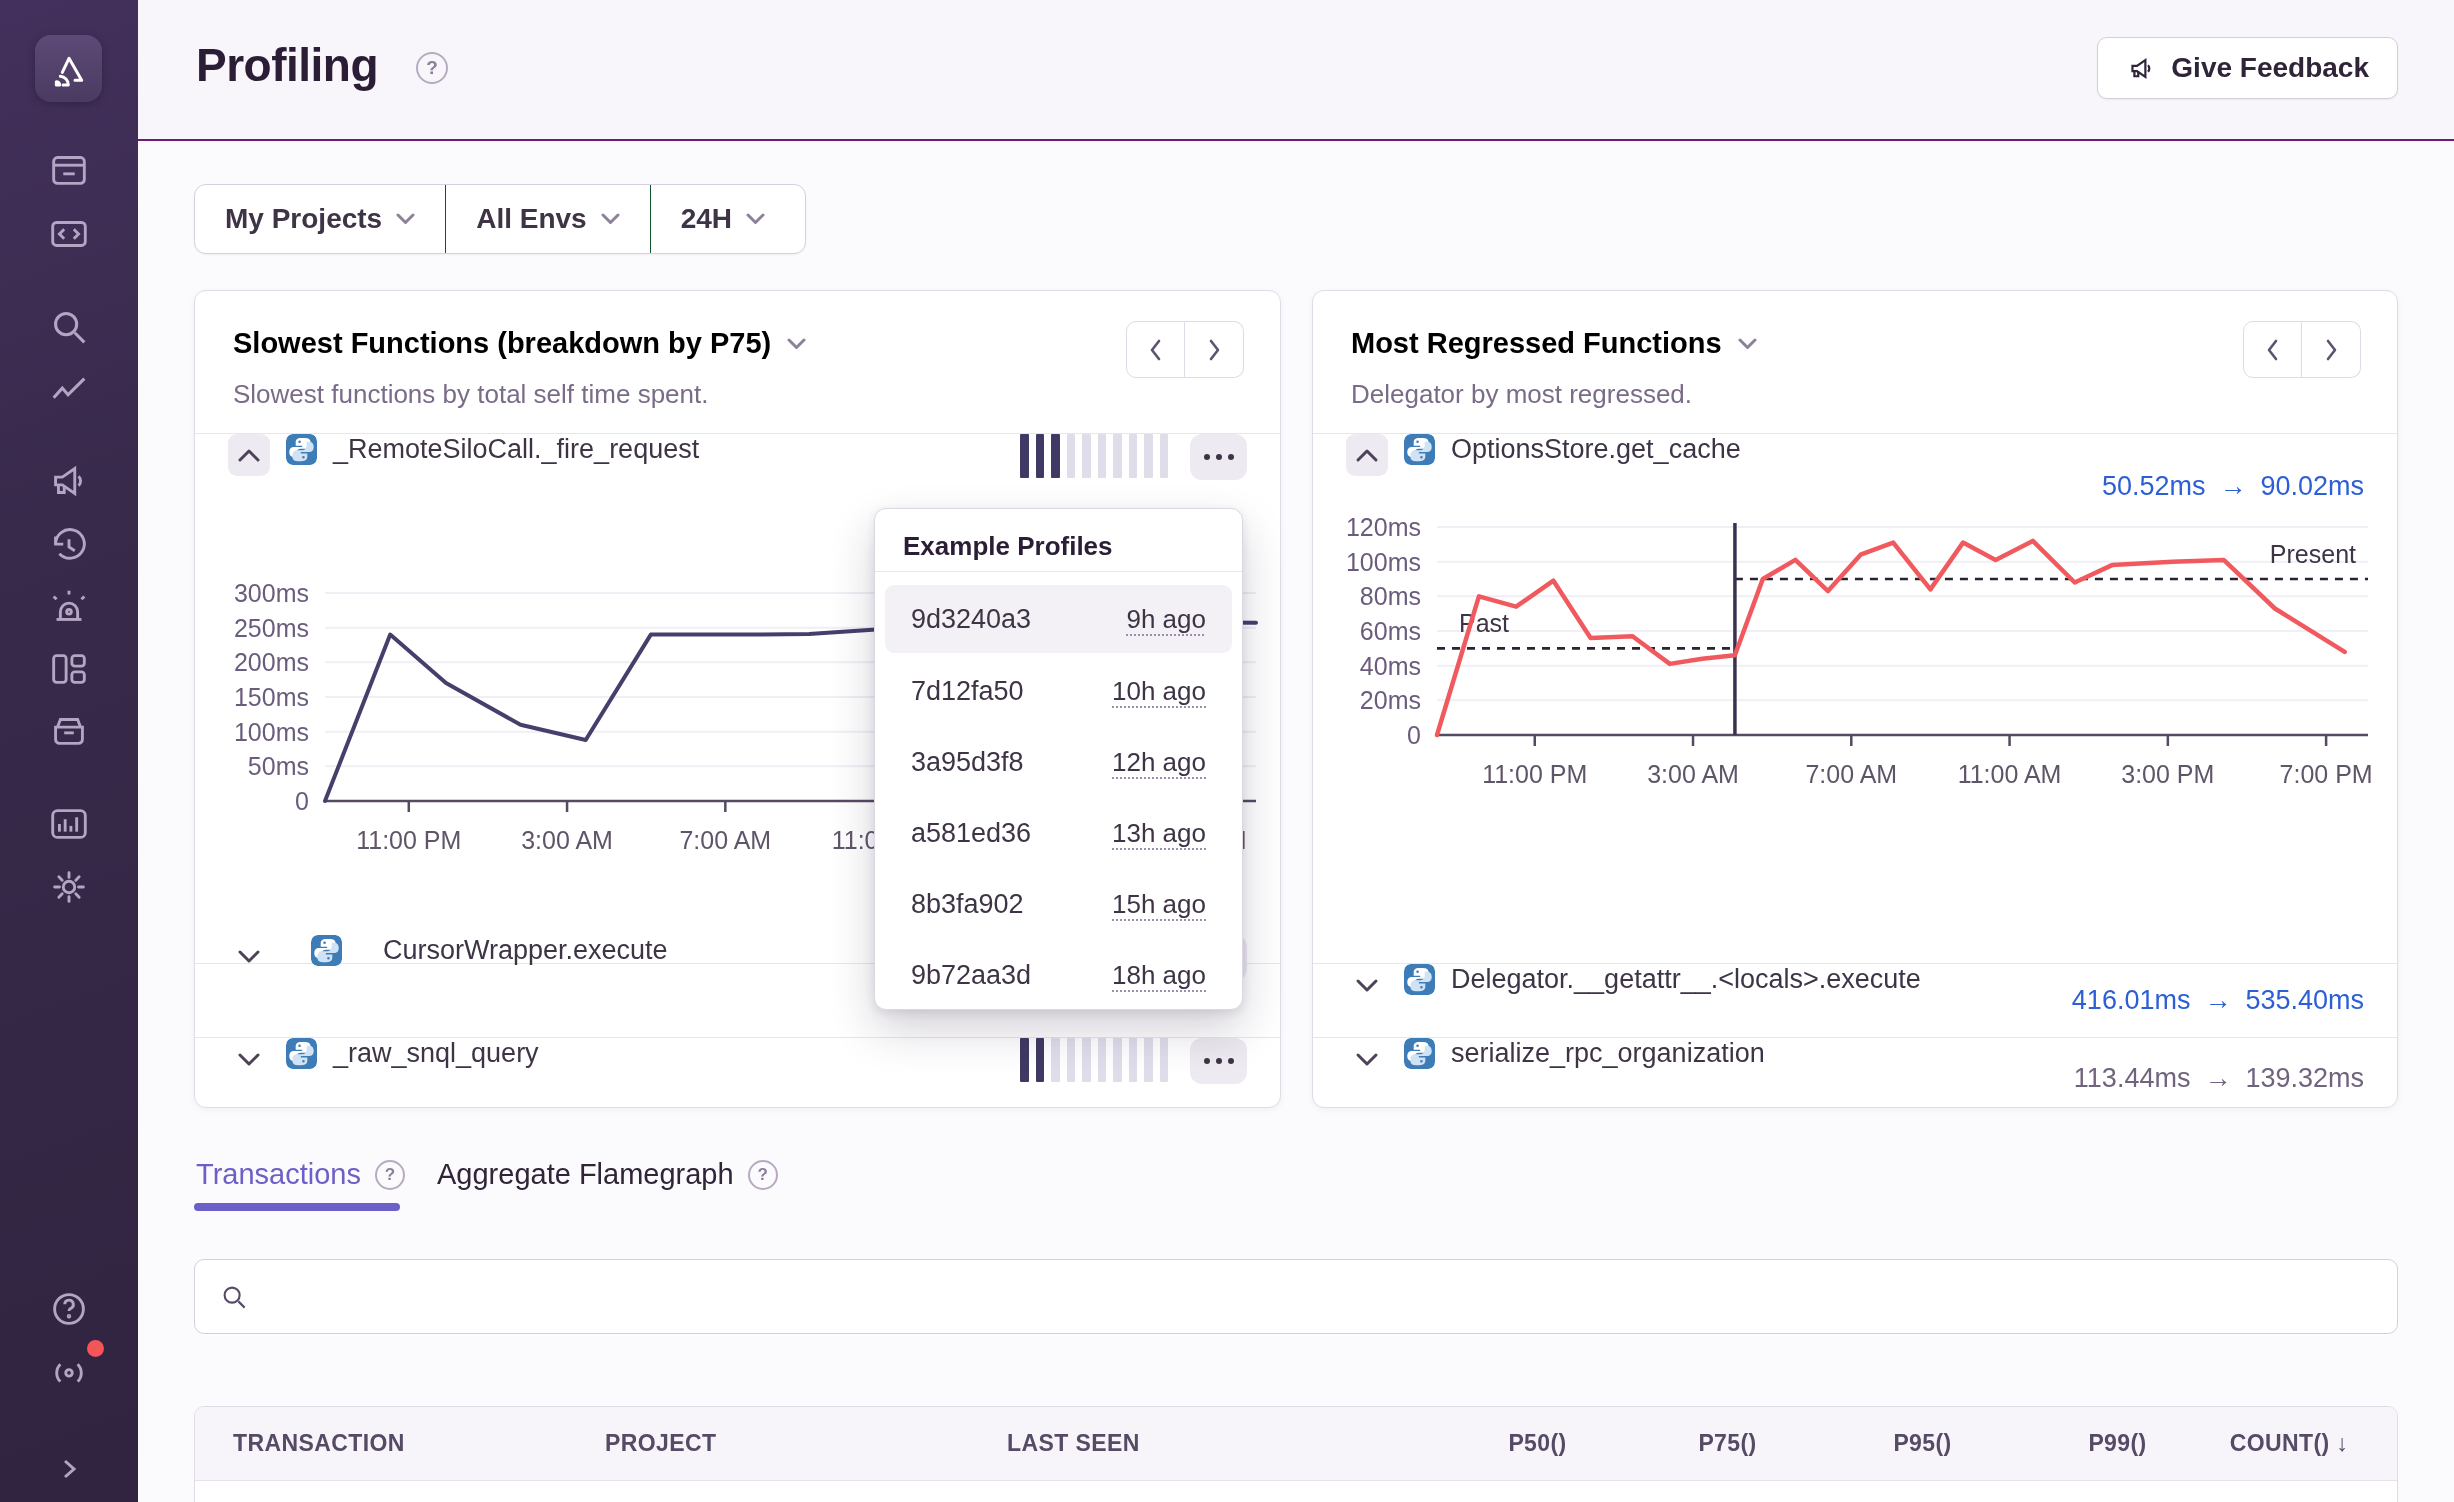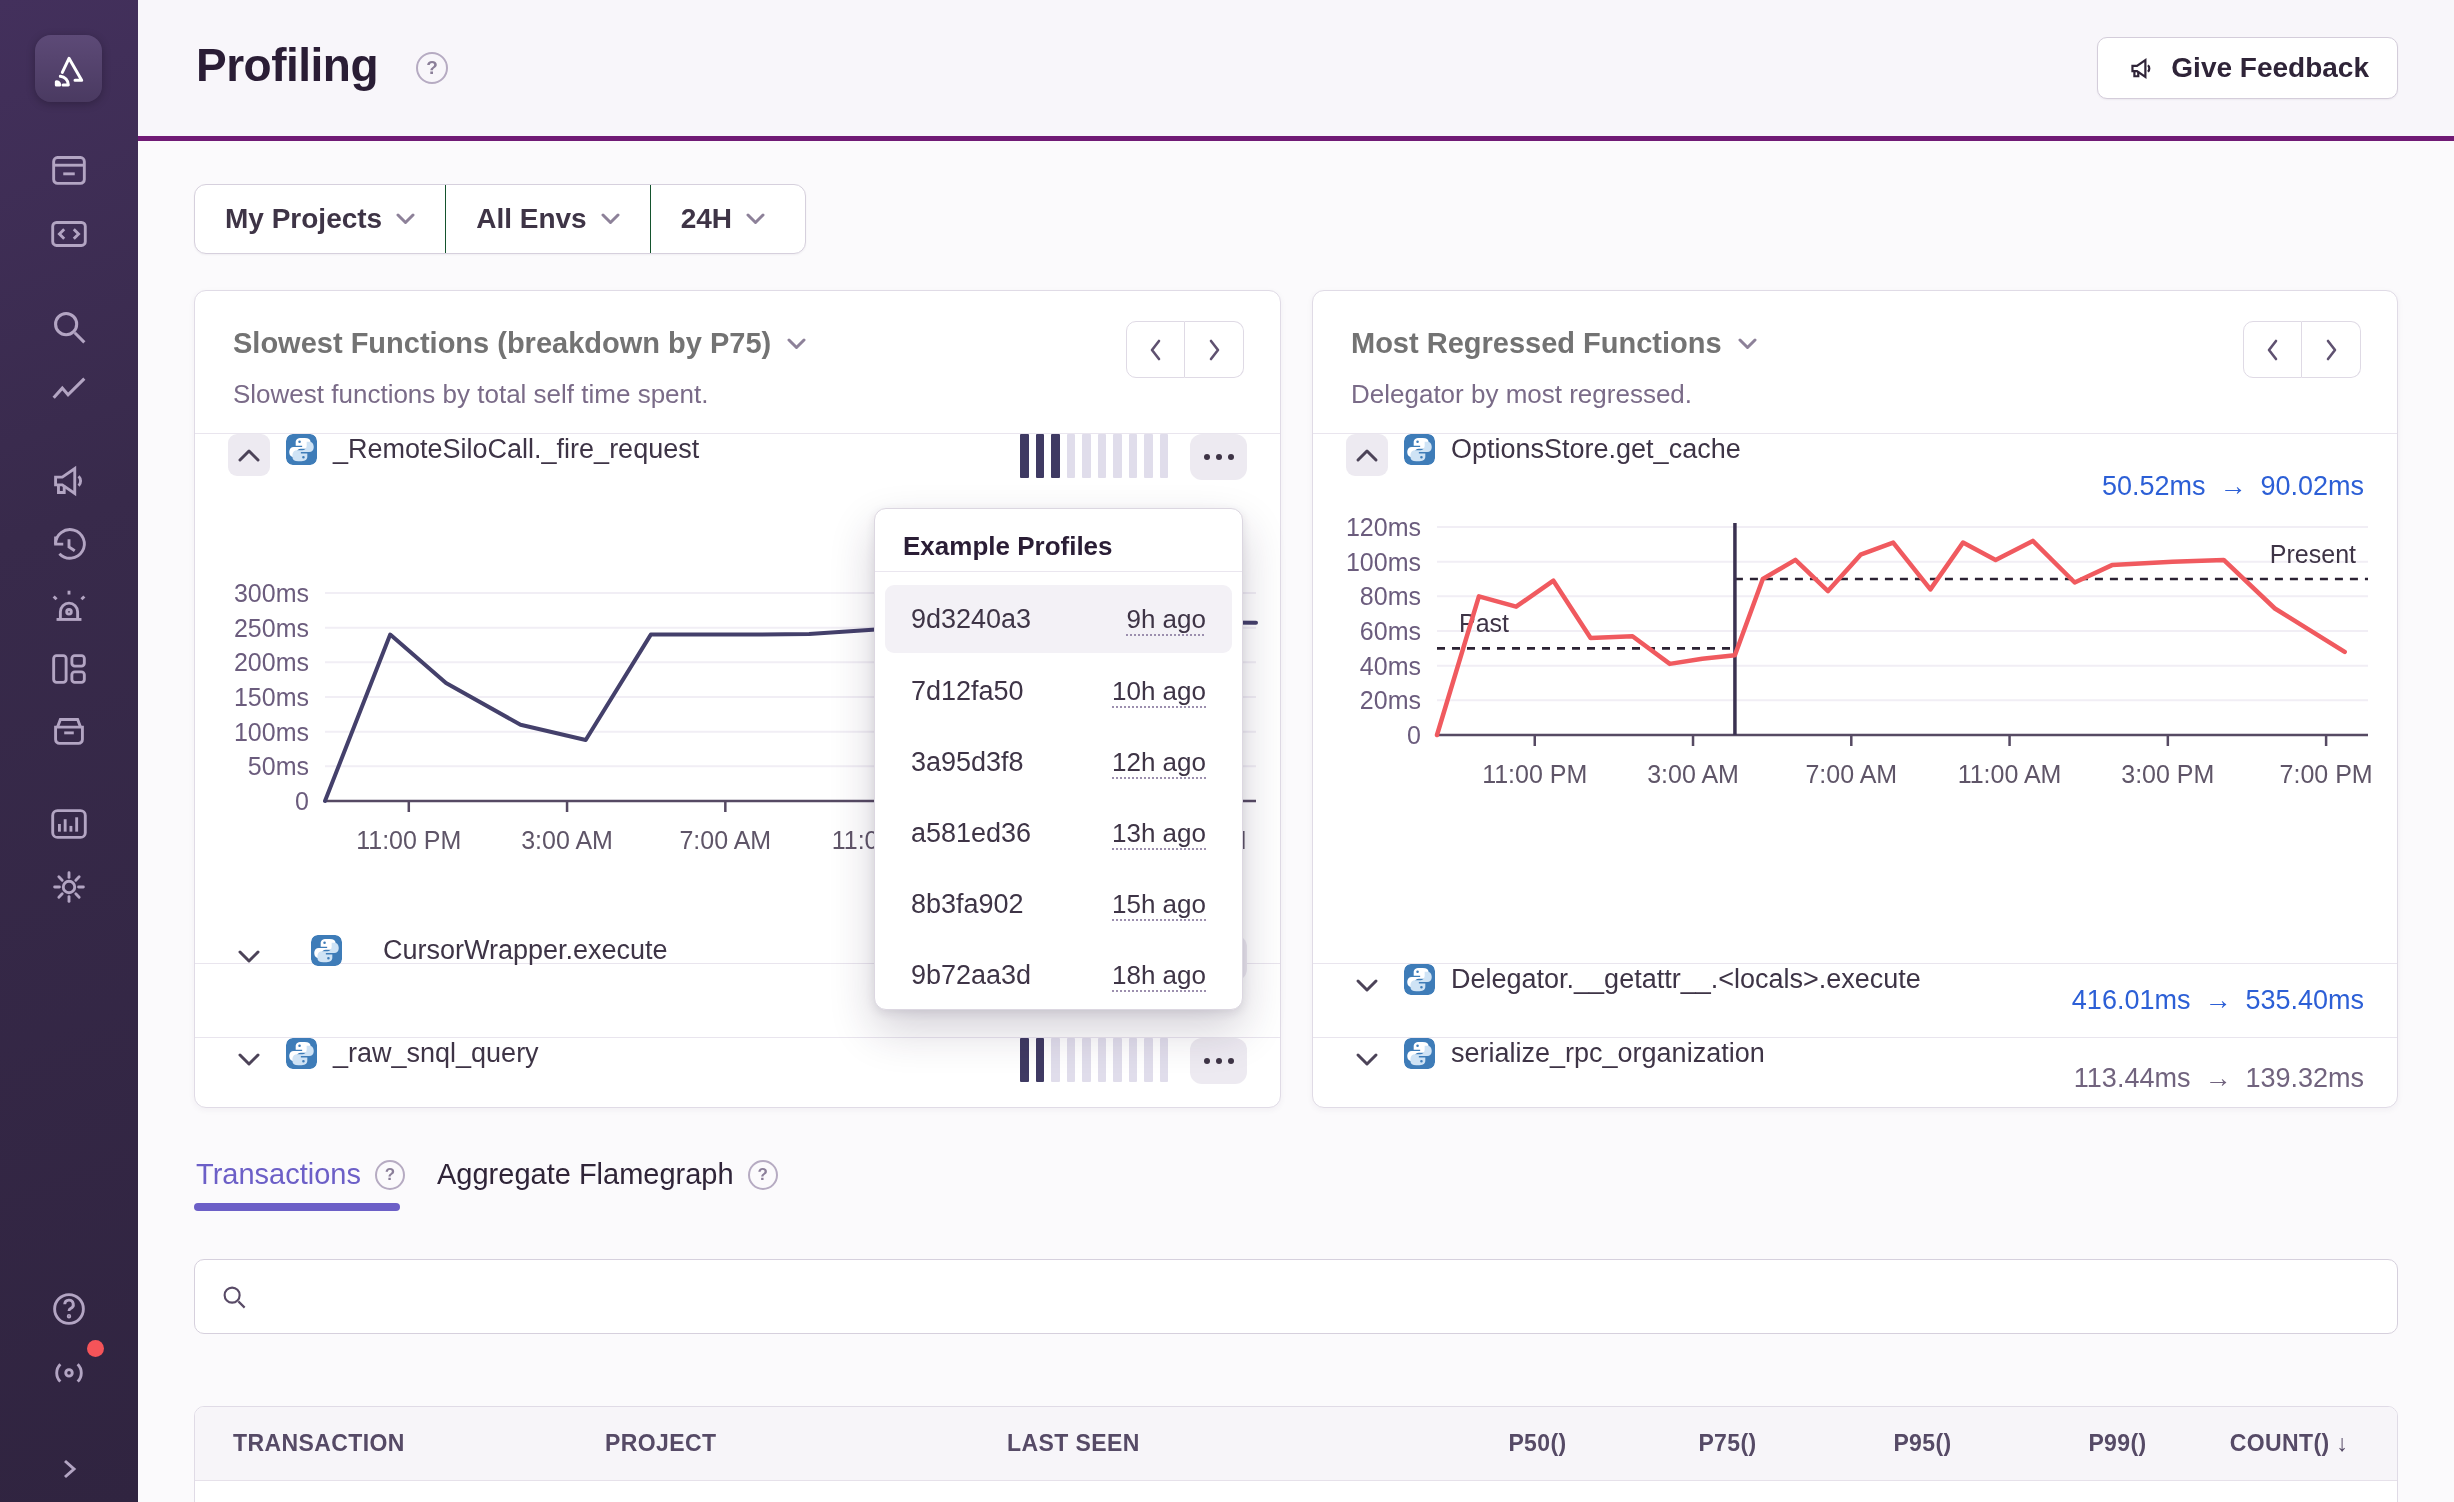--- a/index.html
+++ b/index.html
@@ -13,21 +13,21 @@
     background:linear-gradient(180deg,#5d4a77,#4a3a61); display:flex; align-items:center; justify-content:center;
     box-shadow:0 2px 8px rgba(0,0,0,.25); cursor:pointer; }
   .side-ic { position:absolute; left:0; width:138px; height:48px; display:flex; align-items:center;
     justify-content:center; color:#b3a5c3; cursor:pointer; }
   .side-ic svg { stroke:#b3a5c3; }
   .badge-dot { position:absolute; top:-6px; right:34px; width:17px; height:17px; border-radius:50%;
     background:#f55459; }
 
   
   .page-head { position:absolute; left:138px; right:0; top:0; height:141px; background:#f8f6fa;
-    border-bottom:5px solid #701a75; z-index:5; }
+    border-bottom:2px solid #701a75; z-index:5; }
   .page-title { position:absolute; left:58px; top:38px; font-size:46px; font-weight:700; color:#2a1d35;
     letter-spacing:-.5px; }
   .help-circ { display:inline-flex; align-items:center; justify-content:center; width:32px; height:32px;
     border:2px solid #b6abc2; border-radius:50%; font-size:19px; font-weight:700; color:#8b7f99;
     cursor:pointer; background:#fff0; flex:none; }
   .title-help { position:absolute; left:278px; top:52px; }
   .feedback-btn { position:absolute; right:56px; top:37px; height:62px; padding:0 28px; background:#fff;
     border:1.5px solid #d4cdda; border-radius:10px; display:flex; align-items:center; gap:14px;
     font-size:28px; font-weight:700; color:#2f2438; cursor:pointer; box-shadow:0 1px 2px rgba(40,25,60,.06); }
 
@@ -41,21 +41,21 @@
   .chev-down { width:19px; height:12px; flex:none; }
   .chev-down polyline { fill:none; stroke:#8d8199; stroke-width:3; stroke-linecap:round; stroke-linejoin:round; }
 
   
   .card { position:absolute; top:290px; height:818px; background:#fff; border:1.5px solid #e0dbe6;
     border-radius:12px; box-shadow:0 2px 6px rgba(50,35,70,.05); }
   .card.left  { left:194px;  width:1087px; }
   .card.right { left:1312px; width:1086px; }
   .card-title-row { position:absolute; top:36px; left:38px; display:flex; align-items:center; gap:16px;
     cursor:pointer; }
-  .card-title { font-size:29px; font-weight:700; color:#737373; }
+  .card-title { font-size:29px; font-weight:700; color:#000000; }
   .card-sub { position:absolute; top:88px; left:38px; font-size:26px; color:#7a6b88; }
   .pager { position:absolute; top:30px; right:36px; display:flex; }
   .pager-btn { width:59px; height:57px; background:#fff; border:1.5px solid #dfdae5; display:flex;
     align-items:center; justify-content:center; cursor:pointer; }
   .pager-btn.prev { border-radius:10px 0 0 10px; }
   .pager-btn.next { border-radius:0 10px 10px 0; border-left:none; }
   .pager-btn svg polyline { fill:none; stroke:#5f5170; stroke-width:2.6; stroke-linecap:round; stroke-linejoin:round; }
   .divider { position:absolute; left:0; right:0; height:0; border-top:1.5px solid #e9e5ee; }
 
   .fn-row { position:absolute; left:0; right:0; display:flex; padding:0 33px; }

